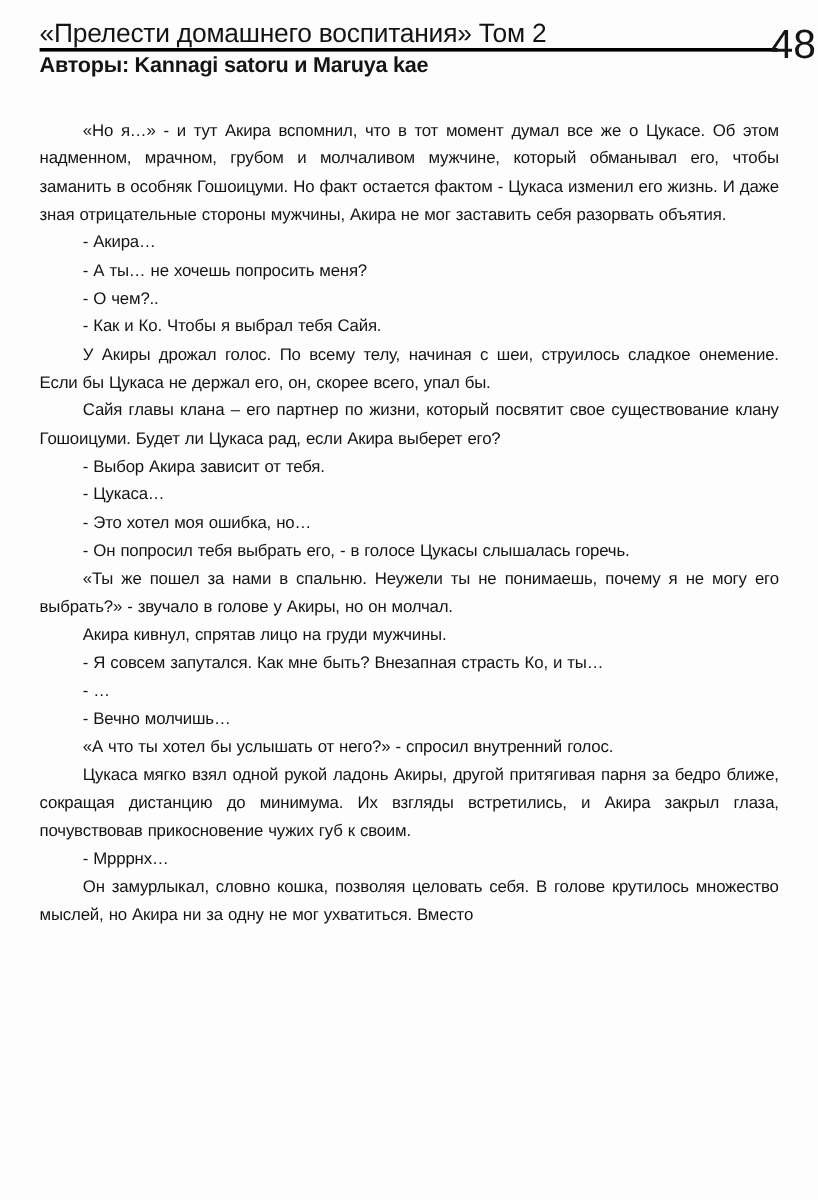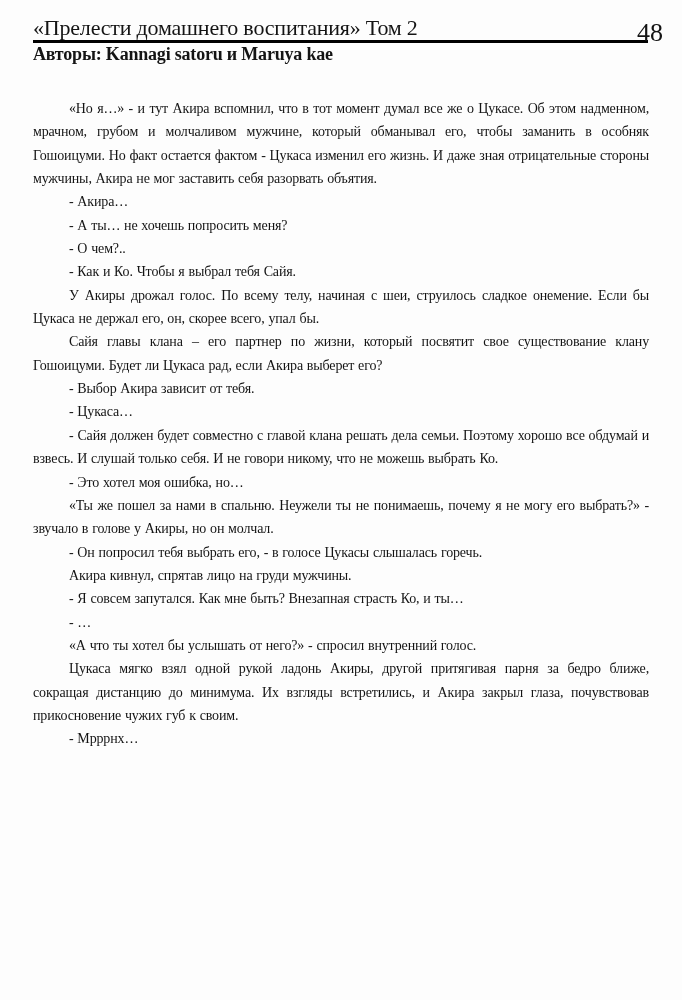--- a/index.html
+++ b/index.html
@@ -5,21 +5,21 @@
   html, body {
     margin: 0;
     padding: 0;
     background: #ffffff;
   }
   .page {
     position: relative;
     width: 682px;
     height: 1000px;
     background: #fdfdfd;
-    font-family: Liberation Serif, serif;
+    font-family: Liberation Sans, sans-serif;
     color: #141414;
     overflow: hidden;
     box-sizing: border-box;
   }
   .doc-title {
     position: absolute;
     left: 33px;
     top: 15px;
     font-size: 22px;
     letter-spacing: -0.2px;
@@ -29,22 +29,22 @@
     position: absolute;
     left: 33px;
     top: 40px;
     width: 615px;
     height: 2.5px;
     background: #000;
   }
   .page-number {
     position: absolute;
     top: 20px;
-    right: 19px;
-    font-size: 26px;
+    right: 2px;
+    font-size: 34px;
     line-height: 1;
   }
   .authors-line {
     position: absolute;
     left: 33px;
     top: 44px;
     font-size: 18px;
     font-weight: bold;
     letter-spacing: -0.2px;
     white-space: nowrap;
@@ -77,24 +77,25 @@
   <div class="body-text">
       <p class="para">«Но я…» - и тут Акира вспомнил, что в тот момент думал все же о Цукасе. Об этом надменном, мрачном, грубом и молчаливом мужчине, который обманывал его, чтобы заманить в особняк Гошоицуми. Но факт остается фактом - Цукаса изменил его жизнь. И даже зная отрицательные стороны мужчины, Акира не мог заставить себя разорвать объятия.</p>
       <p class="para">- Акира…</p>
       <p class="para">- А ты… не хочешь попросить меня?</p>
       <p class="para">- О чем?..</p>
       <p class="para">- Как и Ко. Чтобы я выбрал тебя Сайя.</p>
       <p class="para">У Акиры дрожал голос. По всему телу, начиная с шеи, струилось сладкое онемение. Если бы Цукаса не держал его, он, скорее всего, упал бы.</p>
       <p class="para">Сайя главы клана – его партнер по жизни, который посвятит свое существование клану Гошоицуми. Будет ли Цукаса рад, если Акира выберет его?</p>
       <p class="para">- Выбор Акира зависит от тебя.</p>
       <p class="para">- Цукаса…</p>
-      <p class="para">- Сайя должен будет совместно с главой клана решать дела семьи. Поэтому хорошо все обдумай и взвесь. И слушай только себя. И не говори никому, что не можешь выбрать Ко.</p>
       <p class="para">- Это хотел моя ошибка, но…</p>
+      <p class="para">- Он попросил тебя выбрать его, - в голосе Цукасы слышалась горечь.</p>
       <p class="para">«Ты же пошел за нами в спальню. Неужели ты не понимаешь, почему я не могу его выбрать?» - звучало в голове у Акиры, но он молчал.</p>
-      <p class="para">- Он попросил тебя выбрать его, - в голосе Цукасы слышалась горечь.</p>
       <p class="para">Акира кивнул, спрятав лицо на груди мужчины.</p>
       <p class="para">- Я совсем запутался. Как мне быть? Внезапная страсть Ко, и ты…</p>
       <p class="para">- …</p>
+      <p class="para">- Вечно молчишь…</p>
       <p class="para">«А что ты хотел бы услышать от него?» - спросил внутренний голос.</p>
       <p class="para">Цукаса мягко взял одной рукой ладонь Акиры, другой притягивая парня за бедро ближе, сокращая дистанцию до минимума. Их взгляды встретились, и Акира закрыл глаза, почувствовав прикосновение чужих губ к своим.</p>
       <p class="para">- Мрррнх…</p>
+      <p class="para">Он замурлыкал, словно кошка, позволяя целовать себя. В голове крутилось множество мыслей, но Акира ни за одну не мог ухватиться. Вместо</p>
     </div>
 </div>
 
 </body></html>

